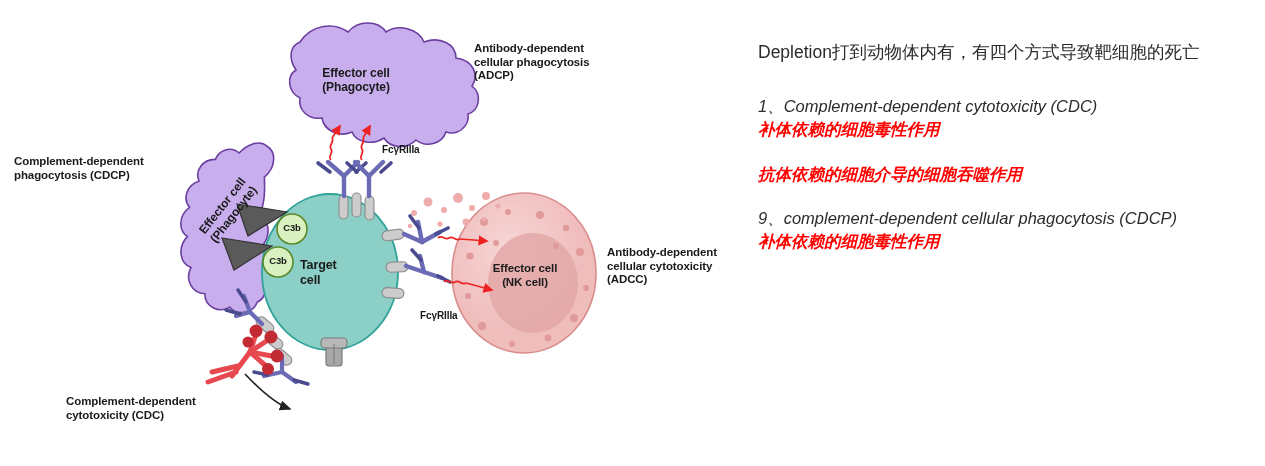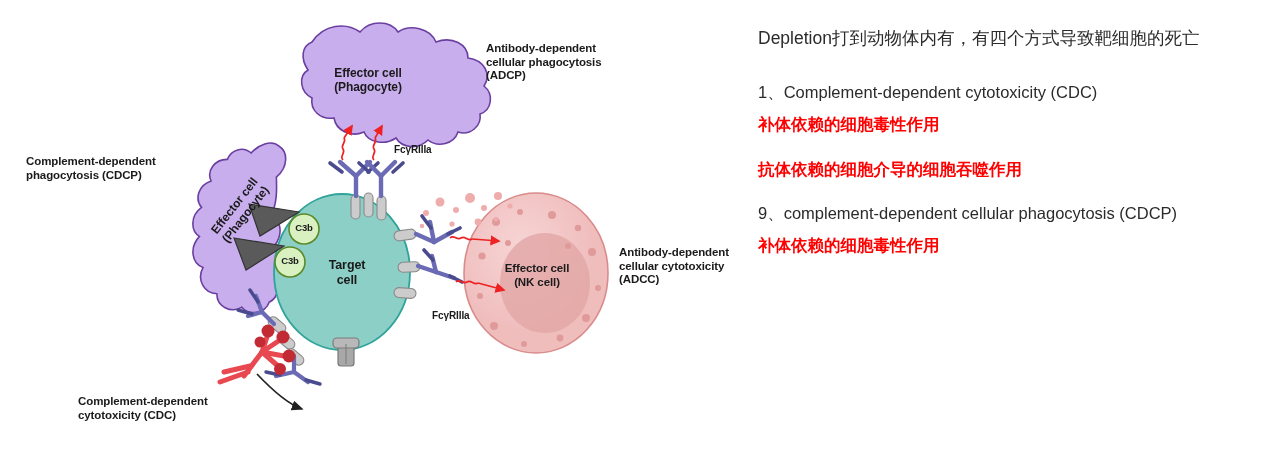--- a/index.html
+++ b/index.html
@@ -12,21 +12,21 @@
     width: 1265px;
     height: 466px;
     position: relative;
     overflow: hidden;
     font-family: "Liberation Sans", "DejaVu Sans", sans-serif;
   }
 
   
   #diagram-panel {
     position: absolute;
-    left: 12px;
+    left: 0;
     top: 0;
     width: 740px;
     height: 466px;
   }
   #diagram-svg {
     position: absolute;
     left: 0;
     top: 0;
     width: 740px;
     height: 466px;
@@ -45,59 +45,59 @@
 
   #label-adcp   { left: 474px; top: 42px;  width: 150px; }
   #label-cdcp   { left: 14px;  top: 155px; width: 168px; }
   #label-adcc   { left: 607px; top: 246px; width: 140px; }
   #label-cdc    { left: 66px;  top: 395px; width: 170px; }
   #label-mac    { left: 300px; top: 380px; width: 80px; }
   #label-fcr-top{ left: 382px; top: 144px; font-size: 10px; }
   #label-fcr-bot{ left: 420px; top: 310px; font-size: 10px; }
 
   #label-effector-top  { left: 296px; top: 66px;  width: 120px; text-align: center; font-size: 12px; }
-  #label-target        { left: 300px; top: 258px; width: 70px;  text-align: center; font-size: 12.5px; }
+  #label-target        { left: 300px; top: 258px; width: 70px;  text-align: left; font-size: 12.5px; }
   #label-effector-nk   { left: 470px; top: 262px; width: 110px; text-align: center; font-size: 11.5px; }
   #label-effector-left {
     left: 168px; top: 196px; width: 120px; text-align: center;
     font-size: 12px;
     transform: rotate(-52deg);
     transform-origin: center center;
   }
 
   
   #text-panel {
     position: absolute;
     left: 748px;
     top: 0;
     width: 517px;
     height: 466px;
-    padding: 26px 4px 0 10px;
+    padding: 40px 4px 0 10px;
   }
   .intro {
     font-size: 17.5px;
     color: #2b2b2b;
     line-height: 1.45;
     margin: 0 0 30px 0;
     font-family: "Liberation Sans", "DejaVu Sans", sans-serif;
   }
-  .item { margin: 0 0 22px 0; }
+  .item { margin: 0 0 22px 0; font-style: italic; }
   .item-en {
     font-size: 16.5px;
     color: #2b2b2b;
     line-height: 1.34;
     margin: 0;
     font-family: "Liberation Sans", "DejaVu Sans", sans-serif;
   }
   .item-zh {
     font-size: 16.5px;
     color: #ff0000;
     font-weight: bold;
     line-height: 1.34;
-    margin: 10px 0 0 0;
+    margin: 1px 0 0 0;
     font-family: "Liberation Sans", "DejaVu Sans", sans-serif;
   }
 </style>
 </head>
 <body>
 
 <div id="diagram-panel">
 
   <svg id="diagram-svg" viewBox="0 0 740 466">
     <defs>

